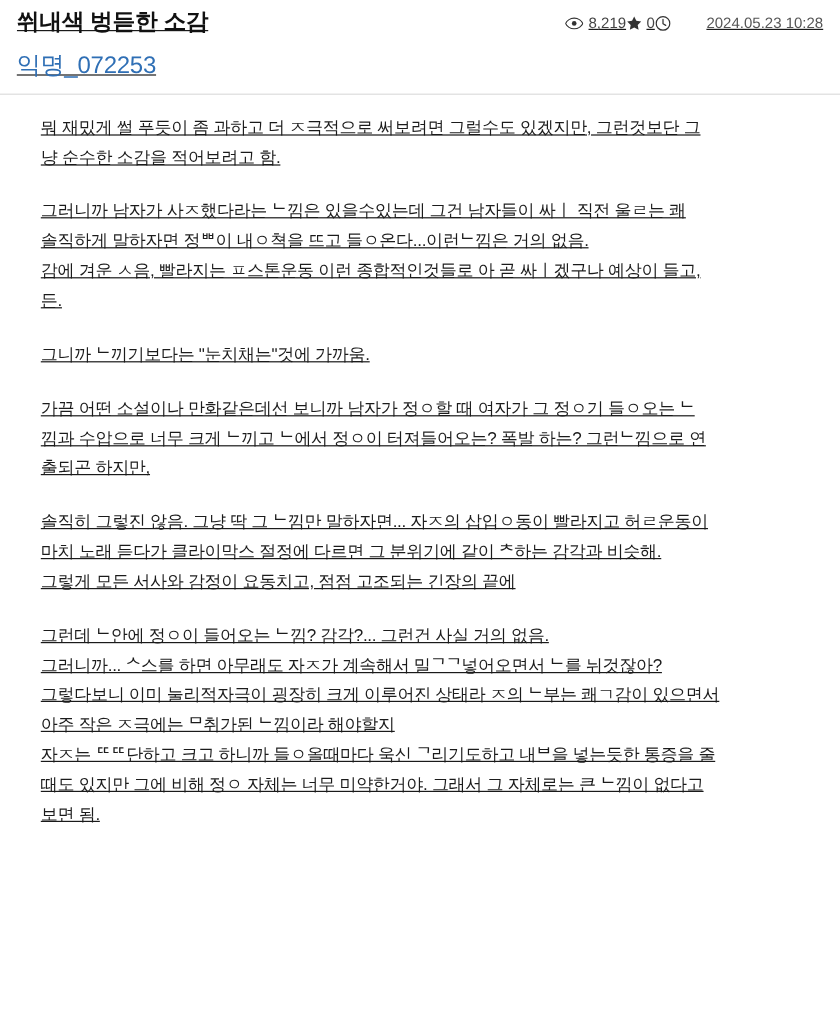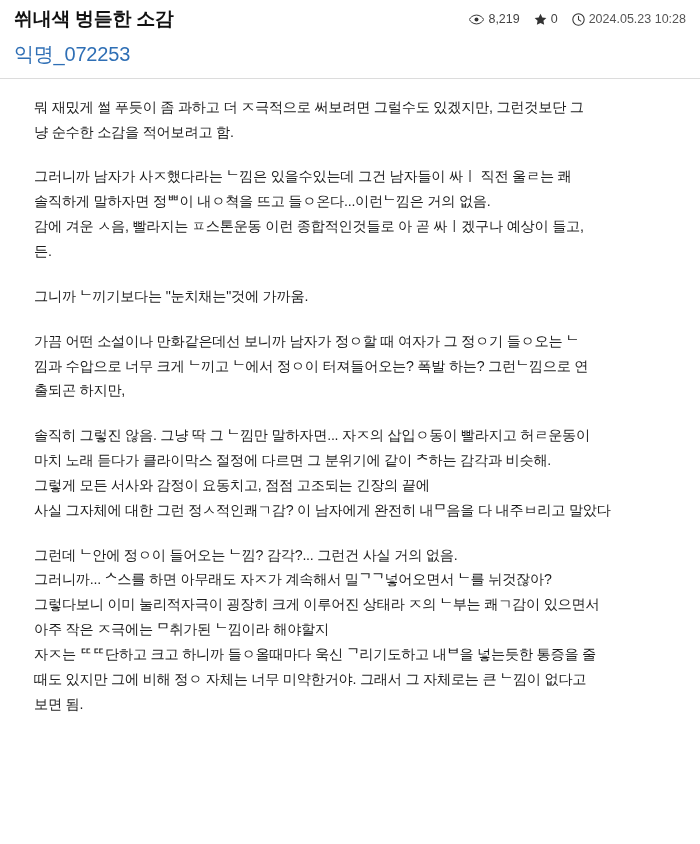--- a/index.html
+++ b/index.html
@@ -12,20 +12,21 @@
     height: 844px;
     font-family: "Liberation Sans", "DejaVu Sans", sans-serif;
     color: #1a1a1a;
     overflow: hidden;
   }
   .page {
     width: 700px;
     height: 844px;
     position: relative;
     box-sizing: border-box;
+    text-decoration: underline;
   }
   
   .header {
     display: flex;
     align-items: center;
     justify-content: space-between;
     padding: 8px 14px 6px 14px;
     box-sizing: border-box;
   }
   .post-title {
@@ -33,21 +34,21 @@
     font-weight: 700;
     color: #111111;
     letter-spacing: -0.3px;
     line-height: 1.2;
     white-space: nowrap;
     overflow: hidden;
   }
   .meta {
     display: flex;
     align-items: center;
-    gap: 14px;
+    gap: 0;
     font-size: 12.5px;
     color: #555555;
     white-space: nowrap;
     flex-shrink: 0;
   }
   .meta-item {
     display: flex;
     align-items: center;
     gap: 4px;
   }
@@ -56,21 +57,21 @@
     align-items: center;
     justify-content: center;
     color: #3b3b3b;
     font-size: 12px;
     line-height: 1;
   }
   .meta-item .val {
     color: #444444;
     font-size: 12.5px;
   }
-  .meta-date .val { color: #555555; }
+  .meta-date .val { color: #555555; margin-left: 26px; }
 
   
   .author-bar {
     padding: 4px 14px 10px 14px;
   }
   .author {
     font-size: 20px;
     color: #2f6fb5;
     letter-spacing: -0.2px;
   }
@@ -160,21 +161,20 @@
     <div class="para-block">
       <div class="line">가끔 어떤 소설이나 만화같은데선 보니까 남자가 정ㅇ할 때 여자가 그 정ㅇ기 들ㅇ오는 ᄂ</div>
       <div class="line">낌과 수압으로 너무 크게 ᄂ끼고 ᄂ에서 정ㅇ이 터져들어오는? 폭발 하는? 그런ᄂ낌으로 연</div>
       <div class="line">출되곤 하지만,</div>
     </div>
 
     <div class="para-block">
       <div class="line">솔직히 그렇진 않음. 그냥 딱 그 ᄂ낌만 말하자면... 자ㅈ의 삽입ㅇ동이 빨라지고 허ㄹ운동이</div>
       <div class="line">마치 노래 듣다가 클라이막스 절정에 다르면 그 분위기에 같이 ᄎ하는 감각과 비슷해.</div>
       <div class="line">그렇게 모든 서사와 감정이 요동치고, 점점 고조되는 긴장의 끝에</div>
-      <div class="line">사실 그자체에 대한 그런 정ㅅ적인쾌ㄱ감? 이 남자에게 완전히 내ᄆ음을 다 내주ㅂ리고 말았다</div>
     </div>
 
     <div class="para-block">
       <div class="line">그런데 ᄂ안에 정ㅇ이 들어오는 ᄂ낌? 감각?... 그런건 사실 거의 없음.</div>
       <div class="line">그러니까... ᄉ스를 하면 아무래도 자ㅈ가 계속해서 밀ᄀᄀ넣어오면서 ᄂ를 뉘것잖아?</div>
       <div class="line">그렇다보니 이미 눌리적자극이 굉장히 크게 이루어진 상태라 ㅈ의 ᄂ부는 쾌ㄱ감이 있으면서</div>
       <div class="line">아주 작은 ㅈ극에는 ᄆ취가된 ᄂ낌이라 해야할지</div>
       <div class="line">자ㅈ는 ᄄᄄ단하고 크고 하니까 들ㅇ올때마다 욱신 ᄀ리기도하고 내ᄇ을 넣는듯한 통증을 줄</div>
       <div class="line">때도 있지만 그에 비해 정ㅇ 자체는 너무 미약한거야. 그래서 그 자체로는 큰 ᄂ낌이 없다고</div>
       <div class="line">보면 됨.</div>

